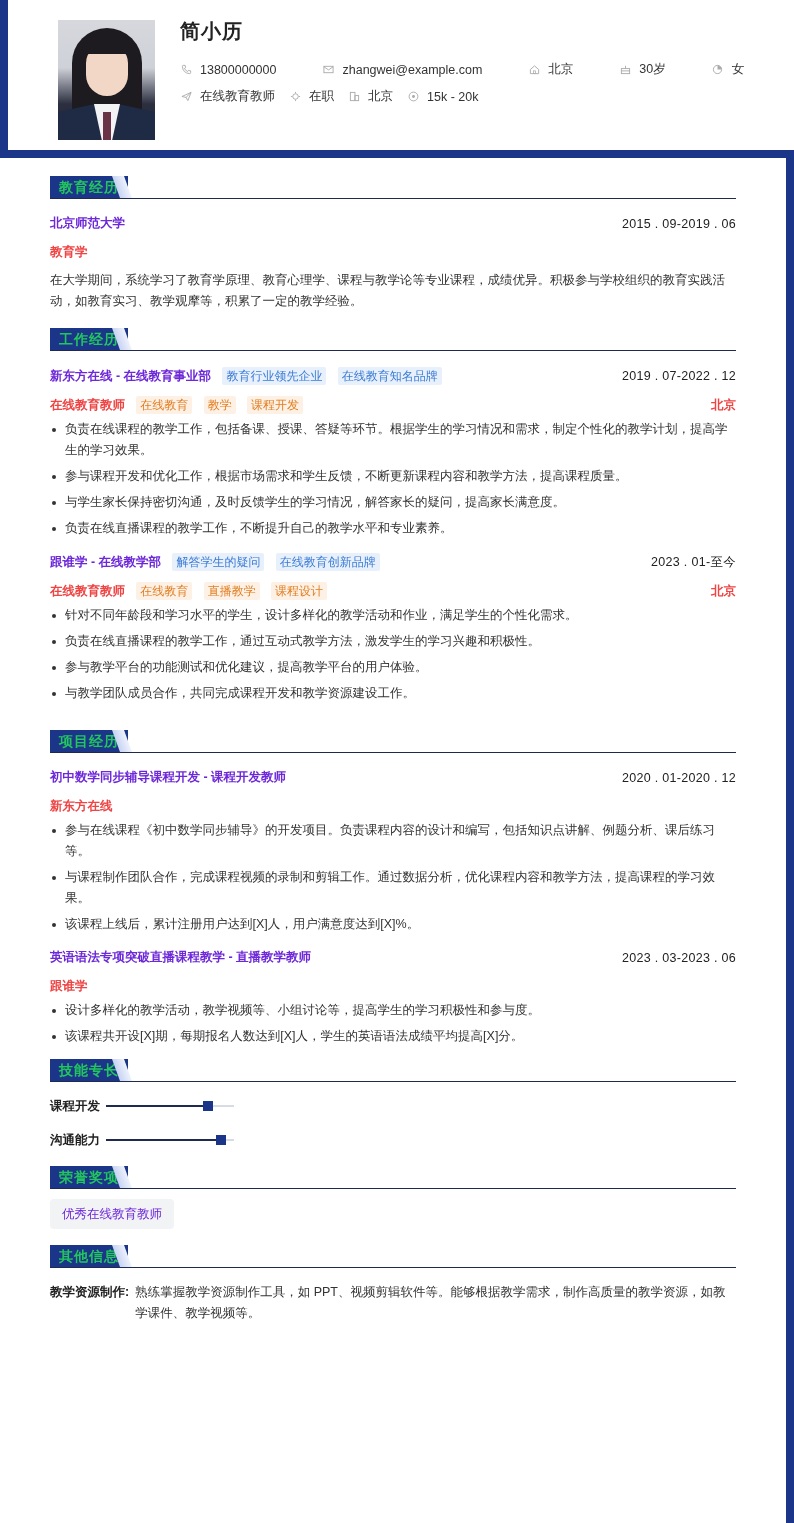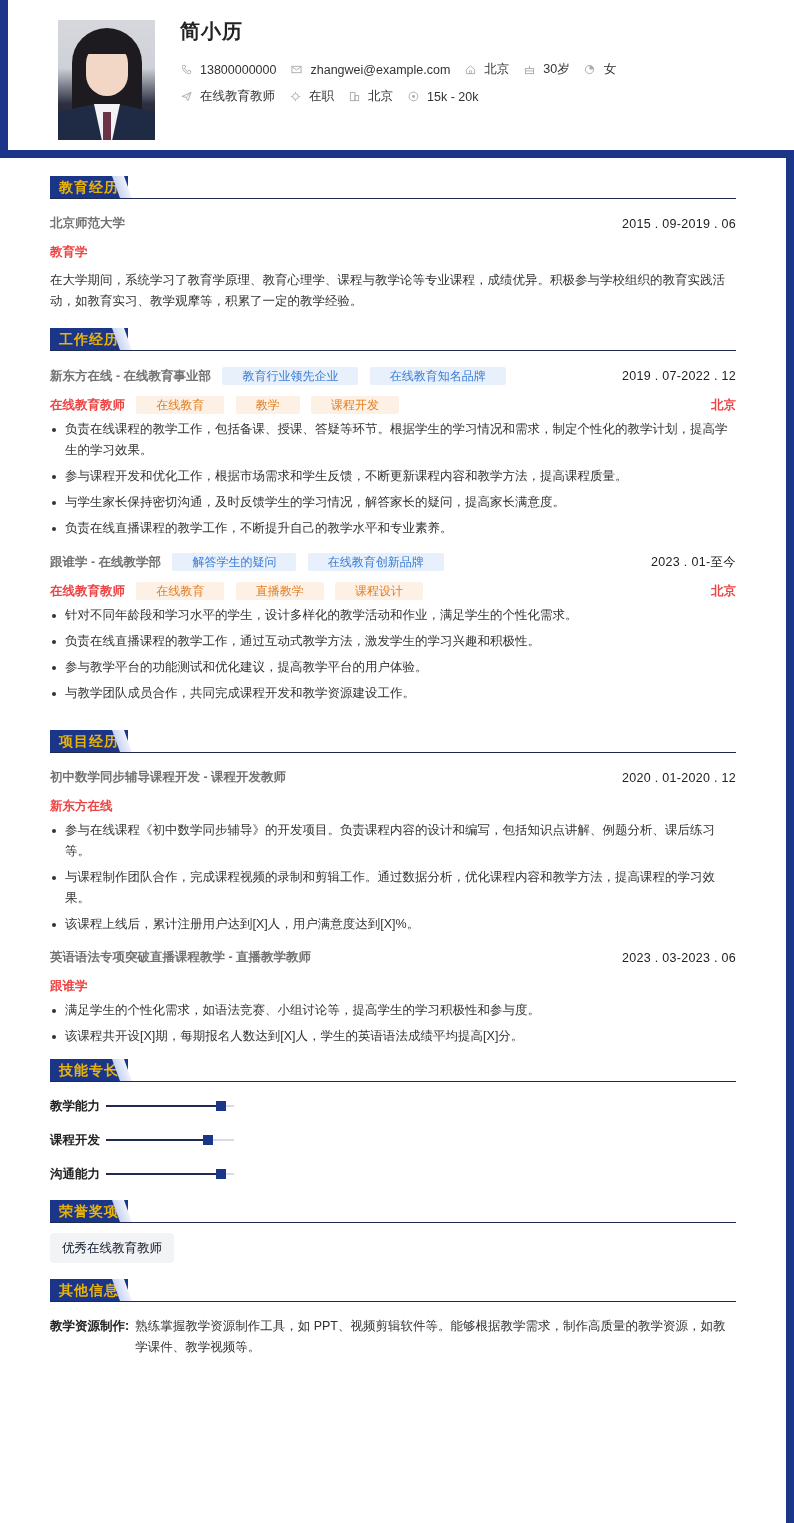--- a/index.html
+++ b/index.html
@@ -23,64 +23,64 @@
   }
   .photo .hair { position: absolute; left: 14px; top: 8px; width: 70px; height: 100px; background: #1d1b1f; border-radius: 35px 35px 10px 10px; }
   .photo .face { position: absolute; left: 28px; top: 24px; width: 42px; height: 52px; background: #f2d6c6; border-radius: 20px 20px 22px 22px; }
   .photo .bangs { position: absolute; left: 24px; top: 16px; width: 50px; height: 18px; background: #1d1b1f; border-radius: 20px 20px 6px 6px; }
   .photo .shirt { position: absolute; left: 36px; top: 84px; width: 26px; height: 36px; background: #f3f3f5; clip-path: polygon(0 0, 100% 0, 70% 100%, 30% 100%); }
   .photo .tie { position: absolute; left: 45px; top: 92px; width: 8px; height: 28px; background: #6a3346; }
   .photo .jacket { position: absolute; left: 0; top: 84px; width: 97px; height: 40px; background: #1f2b44; clip-path: polygon(0 20%, 38% 0, 50% 100%, 62% 0, 100% 20%, 100% 100%, 0 100%); }
 
   .name { position: absolute; left: 180px; top: 18px; font-size: 20px; font-weight: bold; color: #222; letter-spacing: 1px; }
   .info-row { position: absolute; left: 180px; display: flex; align-items: center; font-size: 12.5px; color: #333; }
-  .info-row.r1 { top: 61px; }
+  .info-row.r1 { top: 61px; gap: 32px; }
   .info-row.r2 { top: 88px; }
   .info-item { display: flex; align-items: center; margin-right: 14px; }
   .info-icon { width: 12px; height: 12px; margin-right: 8px; display: inline-flex; align-items: center; justify-content: center; }
   .info-icon svg { width: 11px; height: 11px; }
 
   .content { position: absolute; left: 50px; top: 158px; width: 686px; }
   .section { margin-top: 18px; }
   .section-title {
     position: relative; height: 23px; border-bottom: 1.5px solid #1f2a4f;
   }
   .section-title .label {
     position: absolute; left: 0; top: 0; height: 22px; padding: 0 9px;
-    background: #1b3688; color: #eab308; font-size: 14px; line-height: 22px; font-weight: bold; letter-spacing: 1px;
+    background: #1b3688; color: #22c55e; font-size: 14px; line-height: 22px; font-weight: bold; letter-spacing: 1px;
   }
   .section-title .tail {
     position: absolute; top: 0; height: 22px; width: 12px;
     background: linear-gradient(90deg, #c7d3f3, #eef2fc);
     transform: skewX(20deg); transform-origin: bottom left;
   }
 
   .row { display: flex; justify-content: space-between; align-items: center; }
-  .entry-title { font-size: 12.5px; font-weight: bold; color: #737373; }
+  .entry-title { font-size: 12.5px; font-weight: bold; color: #6d28d9; }
   .date { font-size: 12.5px; font-weight: normal; color: #222; letter-spacing: 0.3px; }
   .sub { font-size: 12.5px; font-weight: bold; color: #ef4444; }
   .para { font-size: 12.5px; line-height: 21px; color: #333; }
   .tag {
-    display: inline-block; font-size: 12px; padding: 0 20px; height: 18px; line-height: 18px; margin-left: 8px; border-radius: 2px;
+    display: inline-block; font-size: 12px; padding: 0 4px; height: 18px; line-height: 18px; margin-left: 8px; border-radius: 2px;
   }
   .tag.blue { background: #e7f0fb; color: #3a7bd5; }
   .tag.orange { background: #fdf1e6; color: #e27d20; }
 
   ul.bullets { list-style: none; }
   ul.bullets li { position: relative; padding-left: 15px; font-size: 12.5px; line-height: 21px; color: #333; margin-top: 5px; }
   ul.bullets li::before { content: ""; position: absolute; left: 2px; top: 9px; width: 4px; height: 4px; border-radius: 50%; background: #333; }
 
   .skills { display: flex; flex-wrap: wrap; margin-top: 14px; }
   .skill { width: 350px; display: flex; align-items: center; height: 20px; margin-bottom: 14px; }
   .skill-name { font-size: 12.5px; font-weight: bold; color: #222; width: 56px; }
   .skill-track { position: relative; width: 128px; height: 2px; background: #d8dbe3; }
   .skill-fill { position: absolute; left: 0; top: 0; height: 2px; background: #1f2a4f; }
   .skill-handle { position: absolute; top: -4px; width: 10px; height: 10px; background: #1b3688; margin-left: -5px; }
 
-  .award { display: inline-block; margin-top: 10px; background: #f2f3f5; border-radius: 4px; padding: 0 12px; height: 30px; line-height: 30px; font-size: 12.5px; color: #0f172a; }
+  .award { display: inline-block; margin-top: 10px; background: #f2f3f5; border-radius: 4px; padding: 0 12px; height: 30px; line-height: 30px; font-size: 12.5px; color: #6d28d9; }
 
   .other { display: flex; margin-top: 14px; font-size: 12.5px; line-height: 21px; }
   .other-label { font-weight: bold; color: #222; white-space: nowrap; }
   .other-val { color: #333; }
 </style>
 </head>
 <body>
 
 <div class="frame-left"></div>
 <div class="frame-bottom"></div>
@@ -276,40 +276,33 @@
       </ul>
     </div>
 
     <div>
       <div class="row" style="margin-top:14px">
         <span class="entry-title">英语语法专项突破直播课程教学 - 直播教学教师</span>
         <span class="date">2023 . 03-2023 . 06</span>
       </div>
       <div class="sub" style="margin-top:12px">跟谁学</div>
       <ul class="bullets" style="margin-top:4px">
-        <li>满足学生的个性化需求，如语法竞赛、小组讨论等，提高学生的学习积极性和参与度。</li>
+        <li>设计多样化的教学活动，教学视频等、小组讨论等，提高学生的学习积极性和参与度。</li>
         <li>该课程共开设[X]期，每期报名人数达到[X]人，学生的英语语法成绩平均提高[X]分。</li>
       </ul>
     </div>
   </div>
 
 
   <div class="section" style="margin-top:12px">
     <div class="section-title">
       <span class="label">技能专长</span>
       <span class="tail" style="left:70px"></span>
     </div>
     <div class="skills">
-      <div class="skill">
-        <span class="skill-name">教学能力</span>
-        <span class="skill-track">
-          <span class="skill-fill" style="width:90%"></span>
-          <span class="skill-handle" style="left:90%"></span>
-        </span>
-      </div>
       <div class="skill">
         <span class="skill-name">课程开发</span>
         <span class="skill-track">
           <span class="skill-fill" style="width:80%"></span>
           <span class="skill-handle" style="left:80%"></span>
         </span>
       </div>
       <div class="skill">
         <span class="skill-name">沟通能力</span>
         <span class="skill-track">

